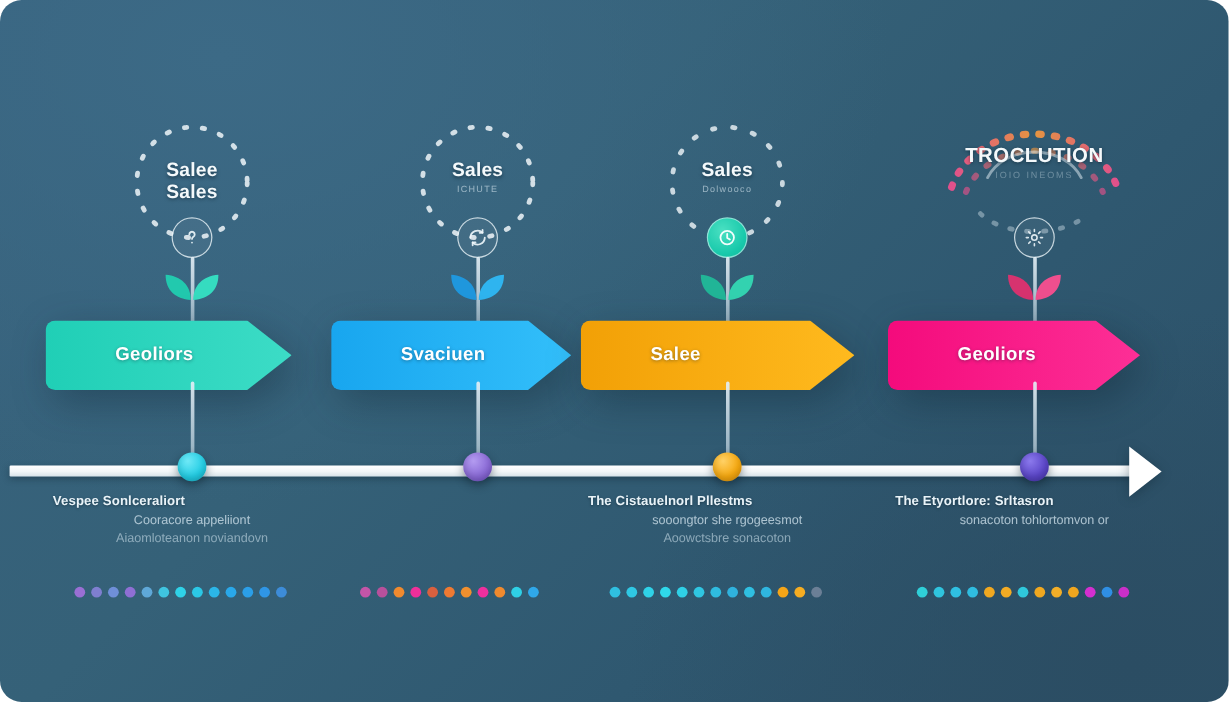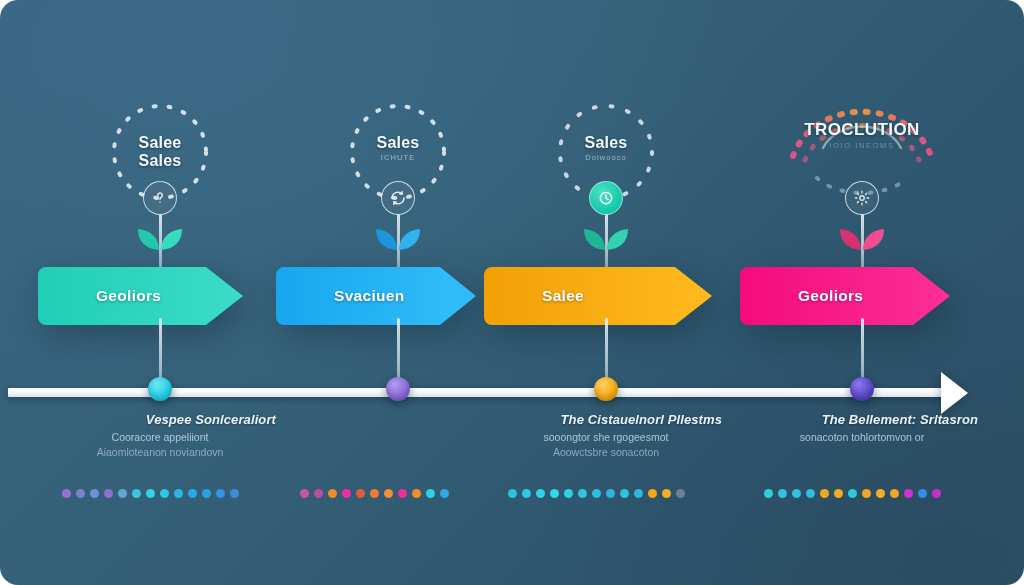--- a/index.html
+++ b/index.html
@@ -157,27 +157,26 @@
     box-shadow:0 3px 8px rgba(8,24,36,.45), inset 0 -3px 6px rgba(0,0,0,.16);
   }
 
   
   .caption {
     position:absolute;
     top:412px;
     left:6px; right:6px;
   }
   .cap-1 {
-    font-size:13px; font-weight:bold;
+    font-size:11px; font-weight:bold;
     color:#e9f3f8;
     letter-spacing:.1px;
     text-shadow:0 1px 2px rgba(10,28,40,.5);
-    text-align:right;
-    white-space:nowrap;
-    font-style:italic;
+    text-align:left;
+    white-space:nowrap;
   }
   .cap-2 {
     margin-top:4px;
     font-size:10.5px;
     color:rgba(208,226,236,.78);
     text-align:center;
     white-space:nowrap;
   }
   .cap-3 {
     margin-top:3px;
@@ -449,21 +448,21 @@
         </defs>
         <path d="M8 0 H173 L210 29 L173 58 H8 A8 8 0 0 1 0 50 V8 A8 8 0 0 1 8 0 Z" fill="url(#g3)"></path>
       </svg>
       <div class="arrow-label">Geoliors</div>
     </div>
 
     <div class="stem lower"></div>
     <div class="node" style="background:radial-gradient(circle at 36% 30%, #8b79ec, #5b46c8 58%, #4634ab)"></div>
 
     <div class="caption">
-      <div class="cap-1">The Bellement: Srltasron</div>
+      <div class="cap-1">The Etyortlore: Srltasron</div>
       <div class="cap-2">sonacoton tohlortomvon or</div>
     </div>
 
     <div class="dots">
         <span class="dot" style="background: rgb(47, 207, 216);"></span>
         <span class="dot" style="background: rgb(47, 196, 222);"></span>
         <span class="dot" style="background: rgb(47, 192, 226);"></span>
         <span class="dot" style="background: rgb(47, 188, 224);"></span>
         <span class="dot" style="background: rgb(240, 168, 32);"></span>
         <span class="dot" style="background: rgb(242, 171, 36);"></span>

